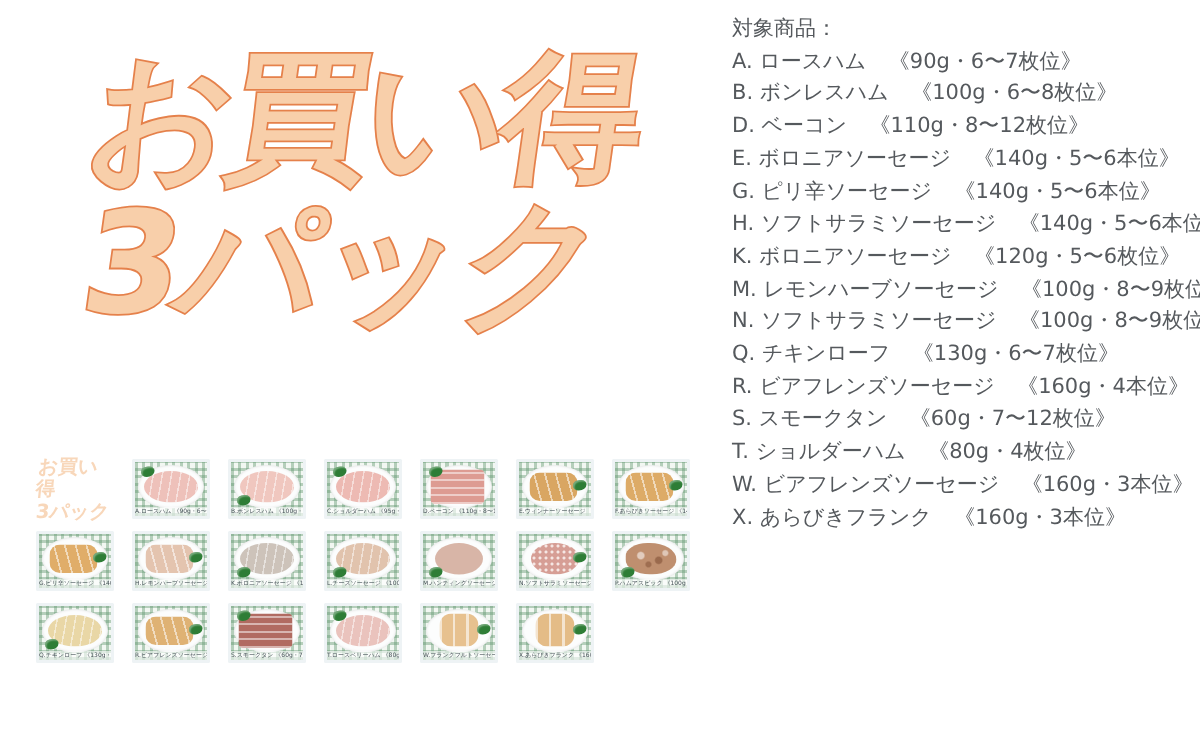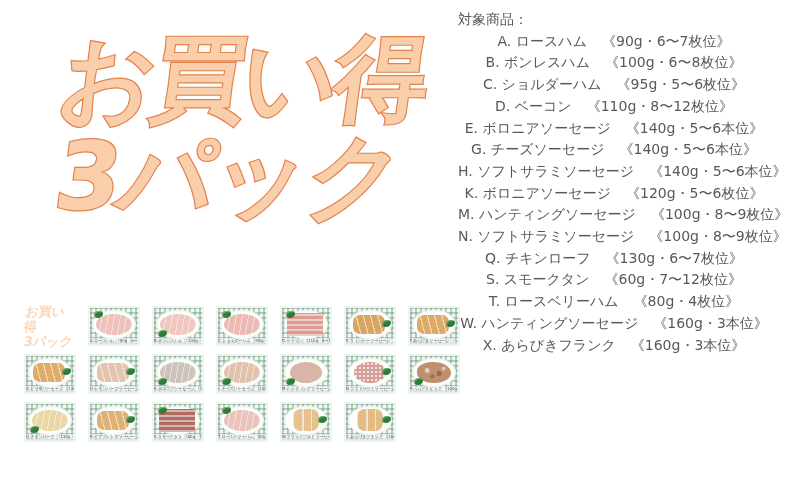--- a/index.html
+++ b/index.html
@@ -15,25 +15,25 @@
     text-align:center; transform:skewX(-8deg);
     color:var(--banner-fill); -webkit-text-stroke:2.4px var(--banner-stroke);
     paint-order:stroke fill;
     font-weight:900; user-select:none;
   }
   .banner-line1 { font-size:94px; line-height:1.12; letter-spacing:-4px; }
   .banner-line2 { font-size:94px; line-height:1.1; letter-spacing:-2px; margin-top:-6px; }
 
   
   .plist {
-    position:absolute; left:458px; top:9px; width:312px;
+    position:absolute; left:488px; top:9px; width:312px;
     color:var(--list-color); font-size:14px;
   }
   .plist-heading { line-height:21.7px; }
-  .plist-row { line-height:21.7px; white-space:nowrap;text-align:center; }
+  .plist-row { line-height:21.7px; white-space:nowrap; }
   .pspec { margin-left:15px; }
 
   
   .thumb-grid {
     position:absolute; left:24px; top:306px;
     display:grid; grid-template-columns:repeat(7,52px);
     grid-auto-rows:40px; column-gap:12px; row-gap:8px;
   }
   .thumb {
     position:relative; background:var(--photo-bg); overflow:hidden; border-radius:1px;
@@ -111,32 +111,32 @@
 <div class="banner">
   <div class="banner-line1">お買い得</div>
   <div class="banner-line2">3パック</div>
 </div>
 
 <div class="plist">
   <div class="plist-heading">対象商品：</div>
   <div id="plist-items">
       <div class="plist-row"><span class="pname">A. ロースハム</span><span class="pspec">《90g・6〜7枚位》</span></div>
       <div class="plist-row"><span class="pname">B. ボンレスハム</span><span class="pspec">《100g・6〜8枚位》</span></div>
-      <div class="plist-row"><span class="pname">C. ショルダーハム</span><span class="pspec">《95g・5〜6枚位》</span></div>
       <div class="plist-row"><span class="pname">D. ベーコン</span><span class="pspec">《110g・8〜12枚位》</span></div>
       <div class="plist-row"><span class="pname">E. ボロニアソーセージ</span><span class="pspec">《140g・5〜6本位》</span></div>
-      <div class="plist-row"><span class="pname">G. チーズソーセージ</span><span class="pspec">《140g・5〜6本位》</span></div>
+      <div class="plist-row"><span class="pname">G. ピリ辛ソーセージ</span><span class="pspec">《140g・5〜6本位》</span></div>
       <div class="plist-row"><span class="pname">H. ソフトサラミソーセージ</span><span class="pspec">《140g・5〜6本位》</span></div>
       <div class="plist-row"><span class="pname">K. ボロニアソーセージ</span><span class="pspec">《120g・5〜6枚位》</span></div>
-      <div class="plist-row"><span class="pname">M. ハンティングソーセージ</span><span class="pspec">《100g・8〜9枚位》</span></div>
+      <div class="plist-row"><span class="pname">M. レモンハーブソーセージ</span><span class="pspec">《100g・8〜9枚位》</span></div>
       <div class="plist-row"><span class="pname">N. ソフトサラミソーセージ</span><span class="pspec">《100g・8〜9枚位》</span></div>
       <div class="plist-row"><span class="pname">Q. チキンローフ</span><span class="pspec">《130g・6〜7枚位》</span></div>
+      <div class="plist-row"><span class="pname">R. ビアフレンズソーセージ</span><span class="pspec">《160g・4本位》</span></div>
       <div class="plist-row"><span class="pname">S. スモークタン</span><span class="pspec">《60g・7〜12枚位》</span></div>
-      <div class="plist-row"><span class="pname">T. ロースベリーハム</span><span class="pspec">《80g・4枚位》</span></div>
-      <div class="plist-row"><span class="pname">W. ハンティングソーセージ</span><span class="pspec">《160g・3本位》</span></div>
+      <div class="plist-row"><span class="pname">T. ショルダーハム</span><span class="pspec">《80g・4枚位》</span></div>
+      <div class="plist-row"><span class="pname">W. ビアフレンズソーセージ</span><span class="pspec">《160g・3本位》</span></div>
       <div class="plist-row"><span class="pname">X. あらびきフランク</span><span class="pspec">《160g・3本位》</span></div>
     </div>
 </div>
 
 <div class="thumb-grid" id="thumb-grid">
     <div class="thumb-logo">
       <div>お買い得</div>
       <div>3パック</div>
     </div>
     <div class="thumb">

